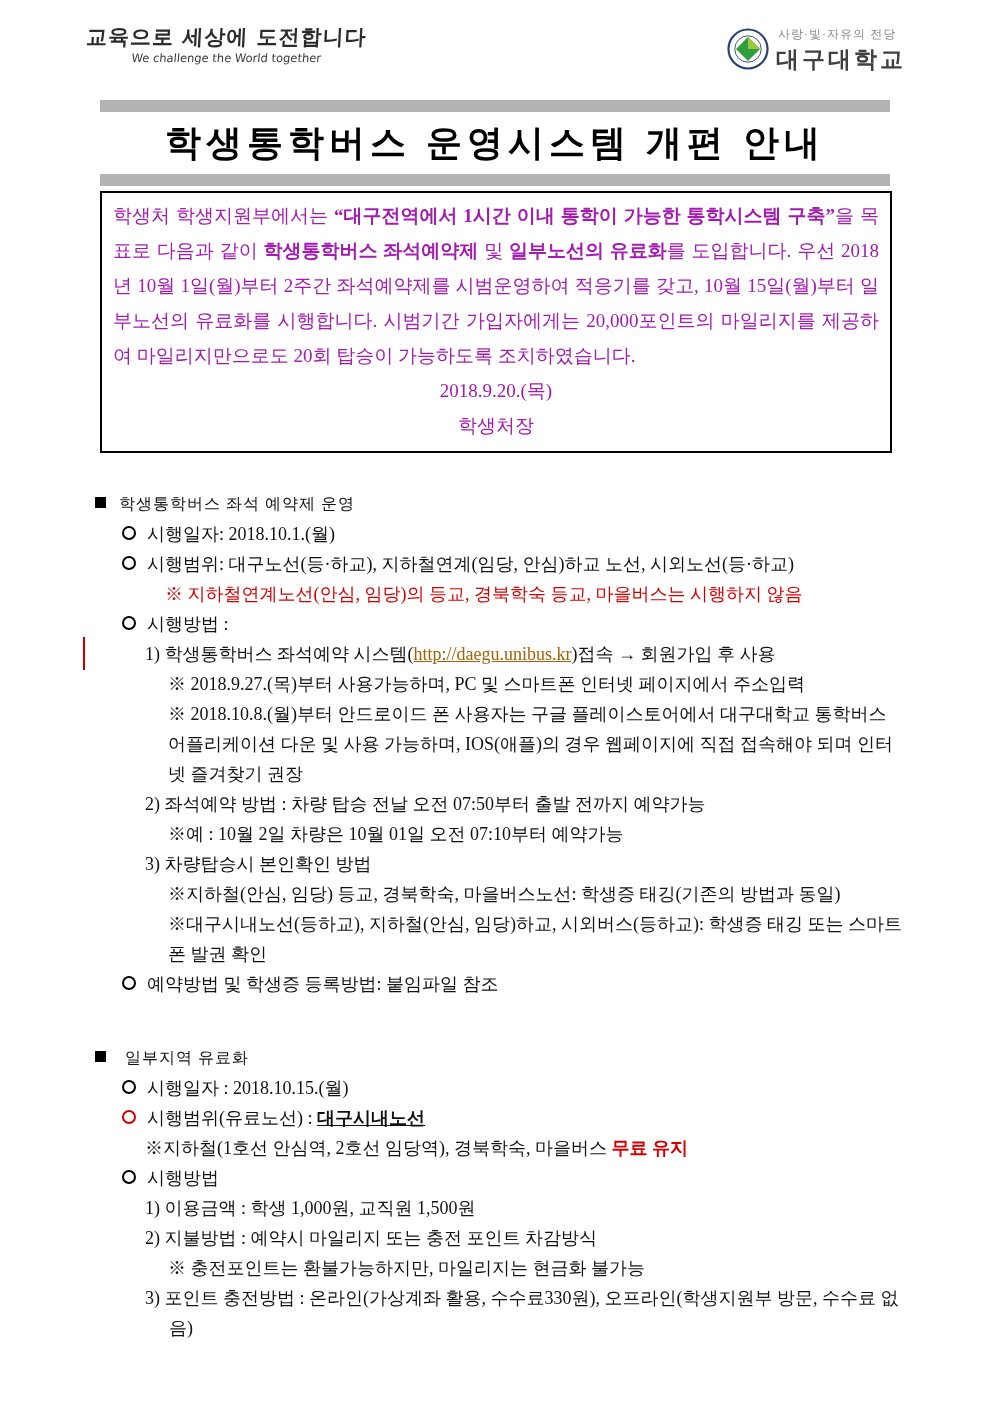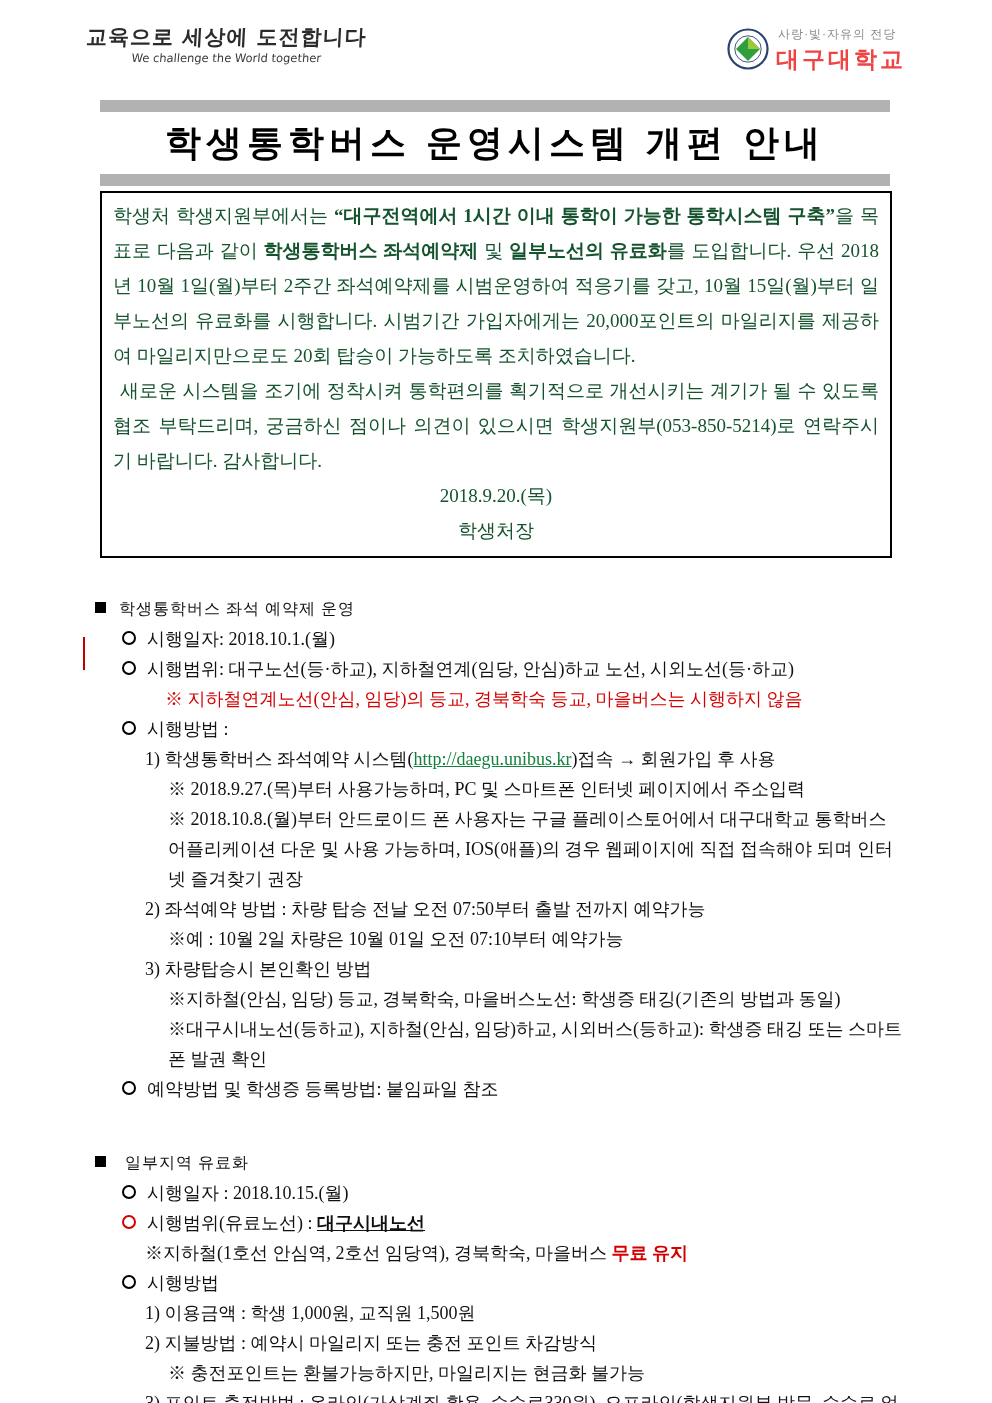--- a/index.html
+++ b/index.html
@@ -28,37 +28,37 @@
     transform:skewX(-5deg);
   }
   .univ-logo{display:flex;align-items:center;gap:7px;}
   .univ-text{display:flex;flex-direction:column;align-items:flex-start;}
   .univ-motto{
     font-family:"Liberation Sans","DejaVu Sans",sans-serif;
     font-size:12px;color:#8a8a8a;letter-spacing:1px;margin-left:2px;
   }
   .univ-name{
     font-family:"Liberation Sans","DejaVu Sans",sans-serif;
-    font-weight:bold;font-size:23px;color:#ef4444;letter-spacing:3px;margin-top:1px;
+    font-weight:bold;font-size:23px;color:#404040;letter-spacing:3px;margin-top:1px;
   }
 
   
   .title-block{margin:10px 100px 0 100px;width:790px;}
   .gray-bar{height:12px;background:#b2b2b2;}
   .doc-title{
     font-family:"Liberation Sans","DejaVu Sans",sans-serif;
     font-weight:bold;font-size:36px;letter-spacing:5px;
     text-align:center;color:#000;padding:7px 0 6px 0;
   }
 
   
   .notice-box{
     margin:5px 64px 0 100px;width:766px;
     border:2px solid #000;padding:5px 11px 8px 11px;
-    font-size:19px;line-height:35px;text-align:justify;color:#14532d;
+    font-size:19px;line-height:35px;text-align:justify;color:#a21caf;
   }
   .notice-box .p2{text-indent:7px;}
   .center-line{text-align:center;}
   b.seg{font-weight:bold;}
 
   
   .content{margin:36px 0 0 95px;width:810px;font-size:18px;color:#111;}
   .line{line-height:30px;}
   .sec-heading{font-size:16px;letter-spacing:1px;}
   .sq{
@@ -69,21 +69,21 @@
     display:inline-block;width:10px;height:10px;border:2.4px solid #000;
     border-radius:50%;margin-right:11px;vertical-align:0px;box-sizing:content-box;
   }
   .circ.red{border-color:#d40000;}
   .lv2{margin-left:27px;}
   .lv2note{margin-left:70px;}
   .lv3{margin-left:50px;padding-left:24px;text-indent:-24px;}
   .lv4{margin-left:73px;}
   .red-text{color:#d40000;}
   .red-bold{color:#d40000;font-weight:bold;}
-  .url-link{color:#15803d;text-decoration:underline;}
+  .url-link{color:#a16207;text-decoration:underline;}
   .strong-underline{font-weight:bold;text-decoration:underline;}
   .sec-gap{height:20px;}
 
   
   .revision-bar{
     position:absolute;left:83px;top:637px;width:2px;height:33px;background:#c00000;
   }
 </style>
 </head>
 <body>
@@ -114,21 +114,20 @@
   <div class="title-block">
     <div class="gray-bar"></div>
     <div class="doc-title">학생통학버스 운영시스템 개편 안내</div>
     <div class="gray-bar"></div>
   </div>
 
   <div class="notice-box">
     <div>
       <span>학생처 학생지원부에서는 </span><b class="seg">“대구전역에서 1시간 이내 통학이 가능한 통학시스템 구축”</b><span>을 목표로 다음과 같이 </span><b class="seg">학생통학버스 좌석예약제</b><span> 및 </span><b class="seg">일부노선의 유료화</b><span>를 도입합니다. 우선 2018년 10월 1일(월)부터 2주간 좌석예약제를 시범운영하여 적응기를 갖고, 10월 15일(월)부터 일부노선의 유료화를 시행합니다. 시범기간 가입자에게는 20,000포인트의 마일리지를 제공하여 마일리지만으로도 20회 탑승이 가능하도록 조치하였습니다.</span>
     </div>
-    <div class="p2">새로운 시스템을 조기에 정착시켜 통학편의를 획기적으로 개선시키는 계기가 될 수 있도록 협조 부탁드리며, 궁금하신 점이나 의견이 있으시면 학생지원부(053-850-5214)로 연락주시기 바랍니다. 감사합니다.</div>
     <div class="center-line">2018.9.20.(목)</div>
     <div class="center-line">학생처장</div>
   </div>
 
   <div class="content">
     <div class="line sec-heading">
       <span class="sq"></span><span>학생통학버스 좌석 예약제 운영</span>
     </div>
     <div class="line lv2">
       <span class="circ"></span><span>시행일자: 2018.10.1.(월)</span>

